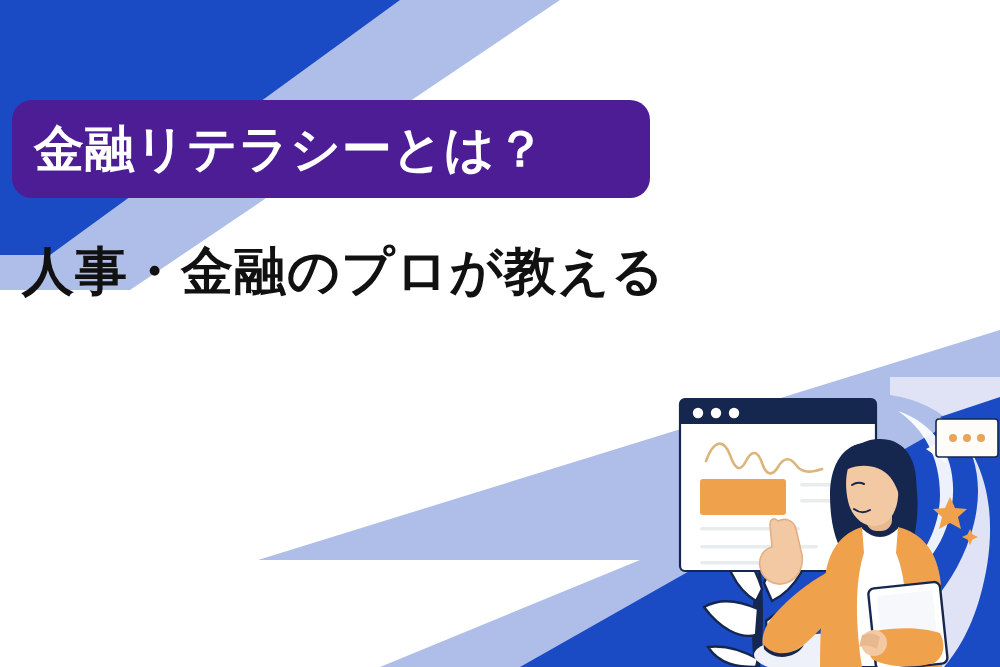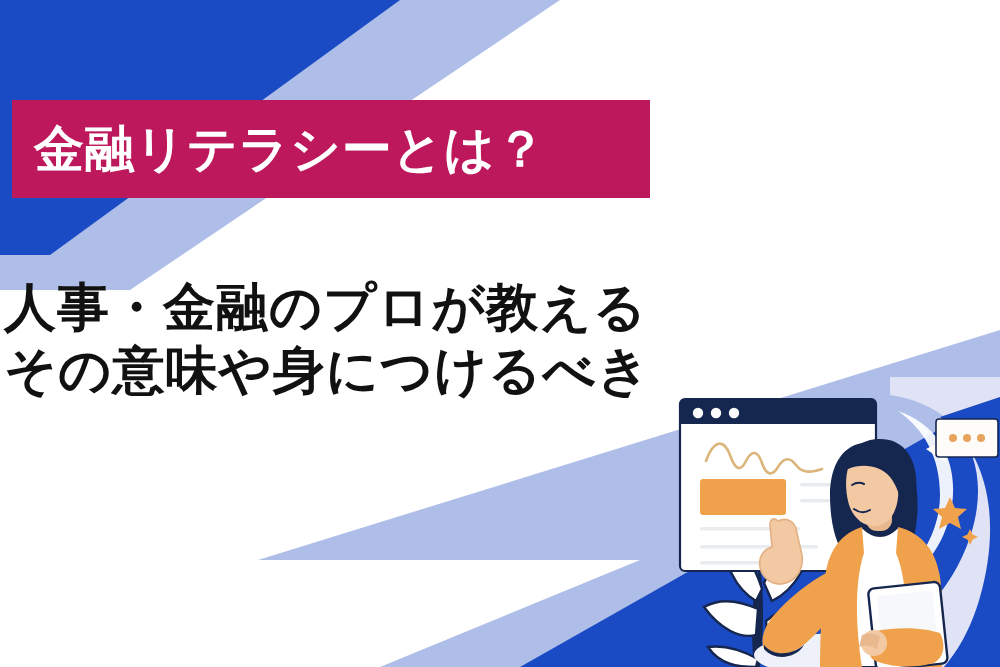--- a/index.html
+++ b/index.html
@@ -15,41 +15,41 @@
     background:#ffffff;
     overflow:hidden;
   }
   
   .bg-layer{position:absolute;left:0;top:0;width:1000px;height:667px;}
   
   #title-banner{
     position:absolute;
     left:12px;top:100px;
     width:638px;height:98px;
-    background:#be185d;
+    background:#4c1d95;
     display:flex;align-items:center;
     box-sizing:border-box;
     padding-left:22px;
     z-index:6;
+    border-radius:20px;
   }
   #title-banner .title-text{
     color:#ffffff;
     font-size:50px;
     font-weight:700;
     letter-spacing:0.5px;
     line-height:1;
     white-space:nowrap;
     font-family:"DejaVu Sans","Liberation Sans",sans-serif;
   }
   
   #headline{
     position:absolute;
-    left:4px;top:240px;
+    left:22px;top:240px;
     z-index:6;
-    margin-top:36px;
   }
   #headline .hl-line{
     color:#111111;
     font-size:52px;
     font-weight:700;
     line-height:1.22;
     letter-spacing:1px;
     white-space:nowrap;
     font-family:"DejaVu Sans","Liberation Sans",sans-serif;
   }
@@ -81,21 +81,20 @@
 
     <polygon points="0,560 0,667 380,667 640,560" fill="#ffffff"></polygon>
   </svg>
 
   <div id="title-banner">
     <span class="title-text">金融リテラシーとは？</span>
   </div>
 
   <div id="headline">
     <div class="hl-line">人事・金融のプロが教える</div>
-    <div class="hl-line">その意味や身につけるべき</div>
   </div>
 
   <div id="illustration">
     <svg viewBox="0 0 360 290" preserveAspectRatio="xMidYMax meet" aria-hidden="true">
 
       <path d="M250 18 C330 30 352 95 330 160 C312 215 268 258 214 290 L360 290 L360 0 L250 0 Z" fill="#dfe3f5"></path>
       <path d="M300 40 C352 78 360 150 340 220 C330 255 316 276 304 290 L360 290 L360 20 Z" fill="#1a4bc4"></path>
       <path d="M258 34 C300 48 318 86 312 128 C306 168 282 198 248 214 C282 186 300 152 300 118 C300 80 284 52 258 34 Z" fill="#ffffff" opacity="0.92"></path>
 
       <g>

